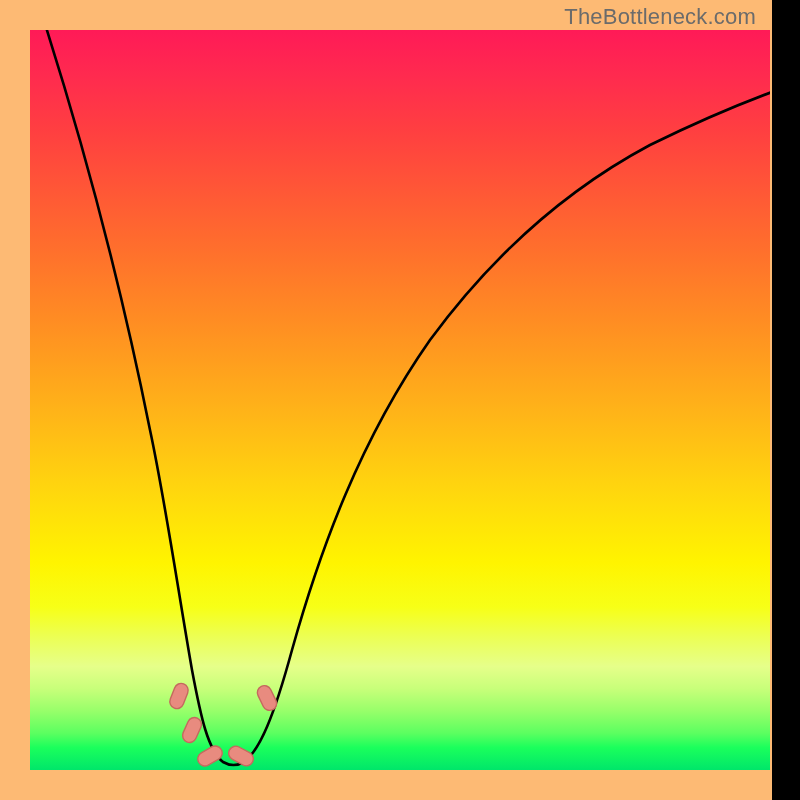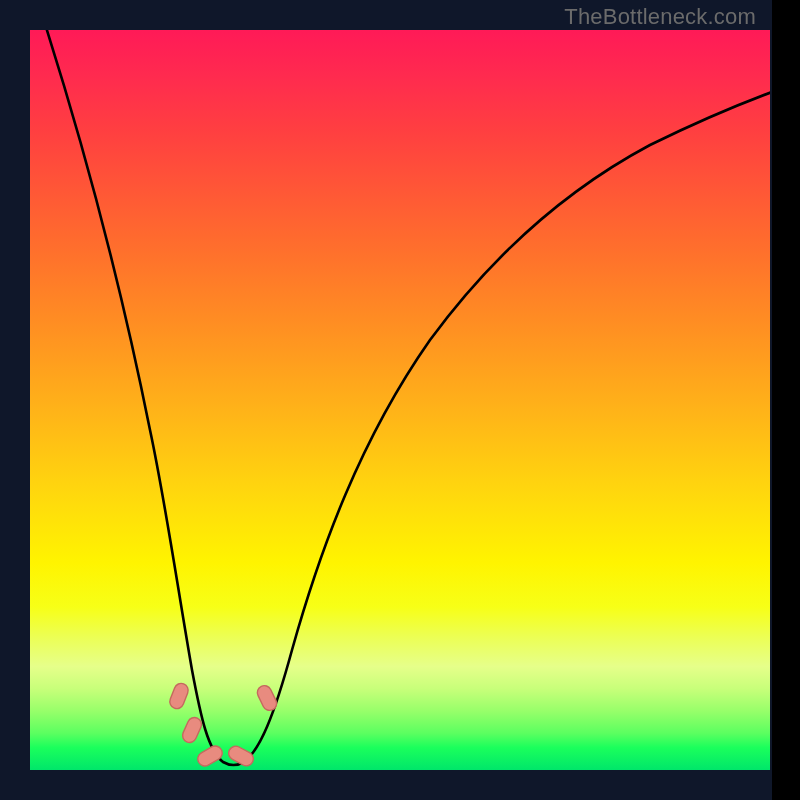--- a/index.html
+++ b/index.html
@@ -10,21 +10,21 @@
     background: #000;
     font-family: Arial, Helvetica, sans-serif;
     overflow: hidden;
   }
   .frame {
     position: absolute;
     top: 0;
     left: 0;
     width: 772px;
     height: 800px;
-    background: #0f172a;
+    background: #fdba74;
   }
   .plot-area {
     position: absolute;
     top: 30px;
     left: 30px;
     width: 740px;
     height: 740px;
     overflow: hidden;
   }
   .gradient {

